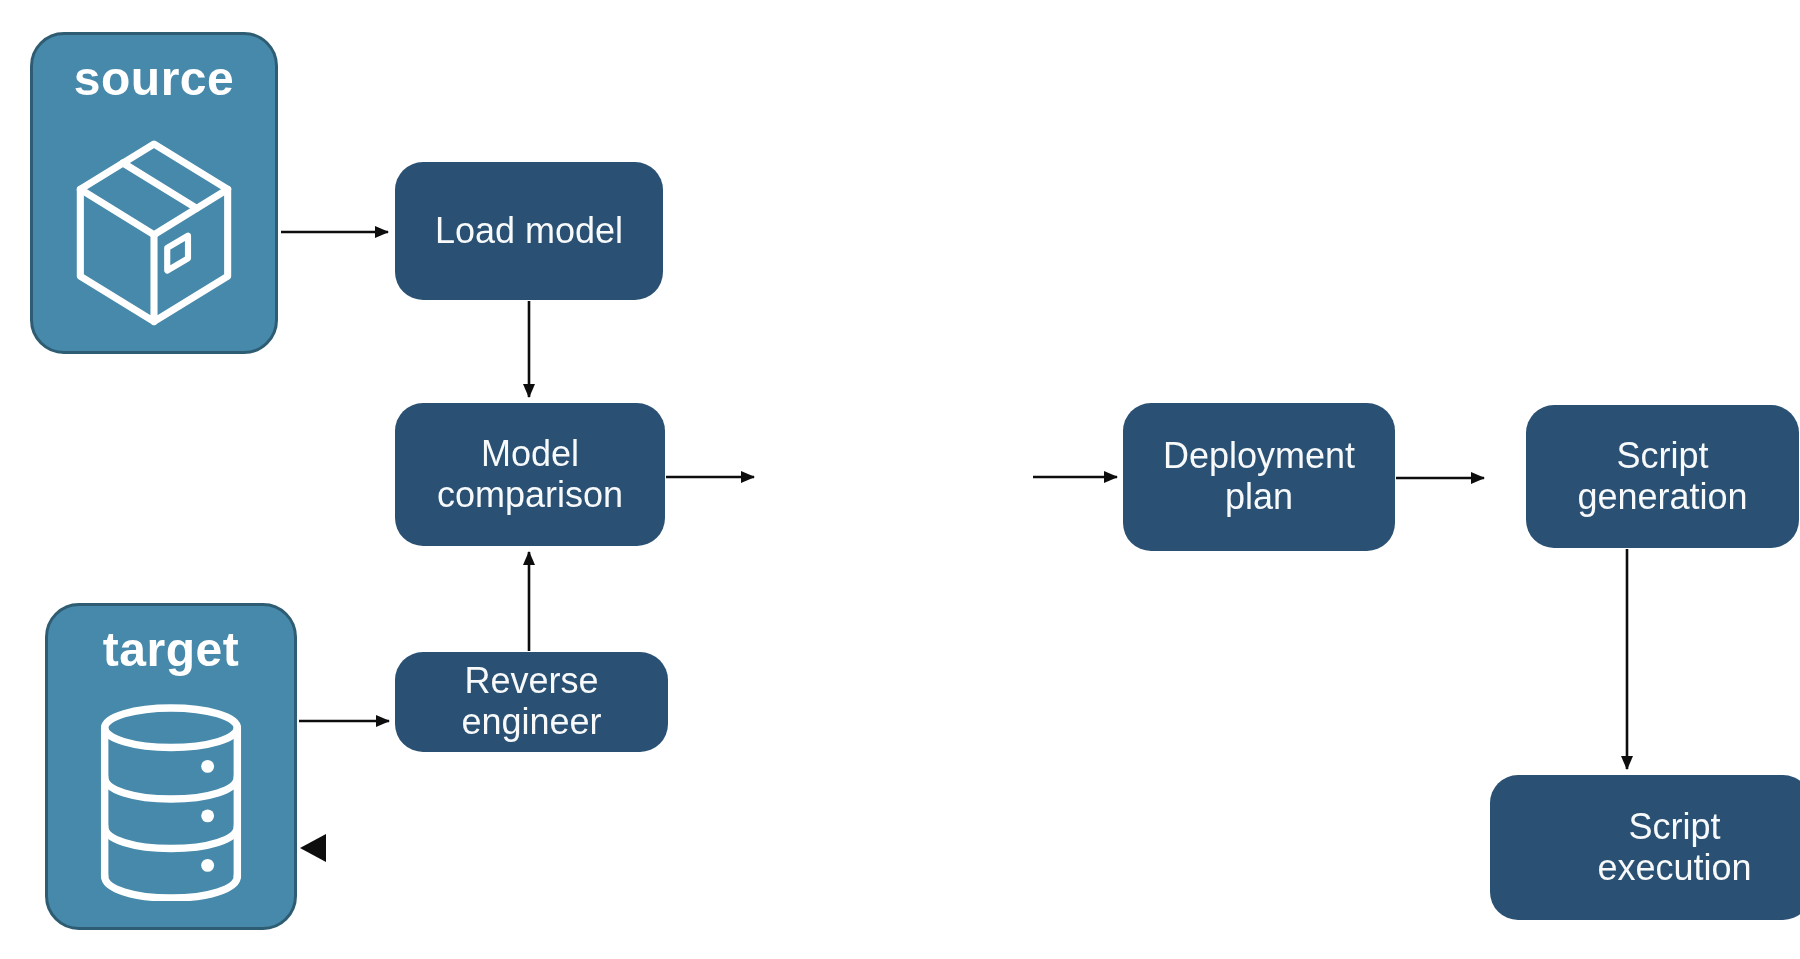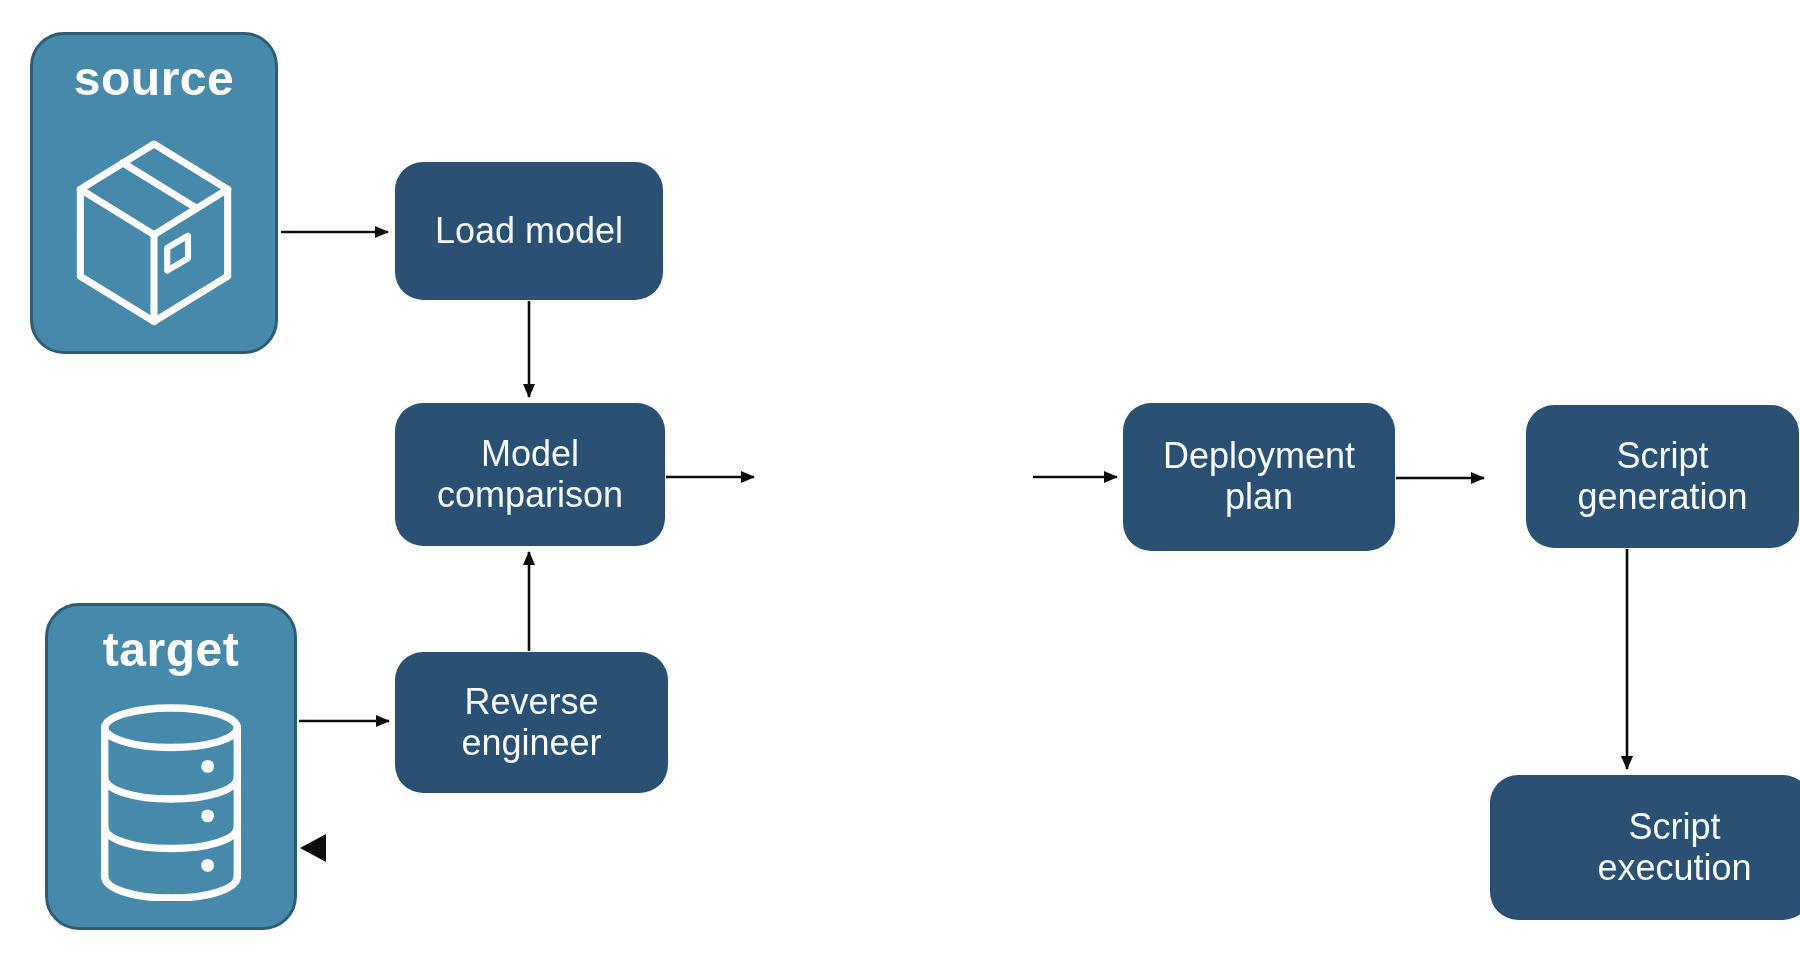--- a/index.html
+++ b/index.html
@@ -54,21 +54,21 @@
     width: 100%;
   }
   
   #node-source          { left: 30px;   top: 32px;  width: 248px; height: 322px; }
   #node-target          { left: 45px;   top: 603px; width: 252px; height: 327px; }
   #node-load-model      { left: 395px;  top: 162px; width: 268px; height: 138px; }
   #node-model-comparison{ left: 395px;  top: 403px; width: 270px; height: 143px; }
   #node-model-differences{ left: 760px; top: 403px; width: 272px; height: 142px; }
   #node-deployment-plan { left: 1123px; top: 403px; width: 272px; height: 148px; }
   #node-script-generation{ left: 1490px; top: 405px; width: 273px; height: 143px; margin-left: 36px; }
-  #node-reverse-engineer{ left: 395px;  top: 652px; width: 273px; height: 141px; }
+  #node-reverse-engineer{ left: 395px;  top: 652px; width: 273px; height: 100px; }
   #node-script-execution{ left: 1490px; top: 775px; width: 273px; height: 145px; padding-left: 48px; }
 </style>
 </head>
 <body>
 
 <div id="canvas">
 
   <svg id="arrows" viewBox="0 0 1800 959" xmlns="http://www.w3.org/2000/svg">
     <defs>
       <marker id="ah" viewBox="0 0 14 12" refX="13" refY="6" markerWidth="14" markerHeight="12" markerUnits="userSpaceOnUse" orient="auto">

